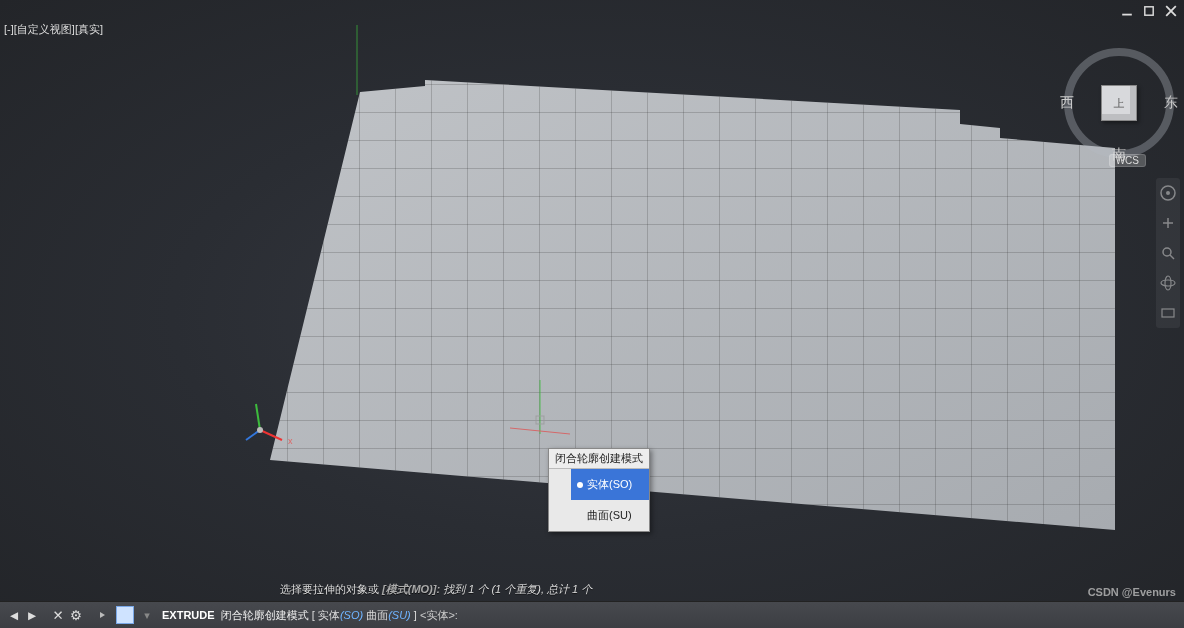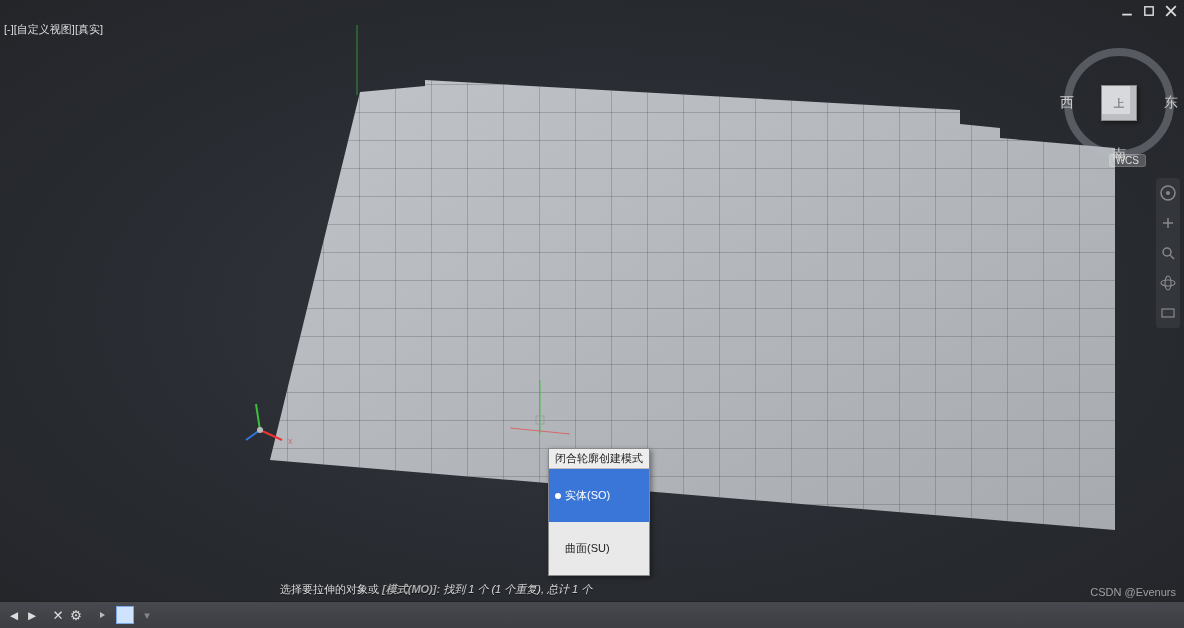--- a/index.html
+++ b/index.html
@@ -28,22 +28,22 @@
   .popup {
     position: absolute; left: 548px; top: 448px;
     border: 1px solid #888; background: #e9e9e9; font-size: 11px; color: #222;
     box-shadow: 2px 2px 5px rgba(0,0,0,.4);
   }
   .popup-title {
     padding: 2px 6px; background: #ededed; border-bottom: 1px solid #bbb;
     white-space: nowrap;
   }
   .popup-item {
-    display: flex; align-items: center; padding: 19px 6px; cursor: pointer;
-    white-space: nowrap; min-width: 60px;
+    display: flex; align-items: center; padding: 8px 6px; cursor: pointer;
+    white-space: nowrap; min-width: 60px; margin-left: 22px;
   }
   .popup-item.selected {
     background: #3a75d8; color: #fff;
   }
   .popup-item .bullet {
     width: 6px; height: 6px; border-radius: 50%; margin-right: 4px;
     background: transparent;
   }
   .popup-item.selected .bullet { background: #fff; }
   
@@ -112,21 +112,21 @@
   .cmdtext {
     flex: 1; padding: 0 6px; font-size: 11px; color: #eee; white-space: nowrap;
     overflow: hidden;
   }
   .cmdtext .kw { font-weight: bold; color: #fff; }
   .cmdtext .opt { color: #ddd; }
   .cmdtext .so { color: #6fb4ff; font-style: italic; }
   .cmdtext .su { color: #6fb4ff; font-style: italic; }
   .cmdtext .hint { color: #ccc; }
   .watermark {
-    position: absolute; right: 8px; bottom: 30px; color: #bcbcbc; font-size: 11px; opacity: .8;
+    position: absolute; right: 8px; bottom: 30px; color: #bcbcbc; font-size: 11px; opacity: .8; font-weight: bold;
   }
 </style>
 </head>
 <body>
 
 <div class="viewport">
 
   <div class="scene">
     <svg width="1184" height="628" style="position:absolute;inset:0">
       <defs>
@@ -242,15 +242,21 @@
       <button>✕</button>
       <button>⚙</button>
     </div>
     <div class="cmd-chevron">
       <svg width="10" height="10" viewBox="0 0 10 10">
           <path d="M2 2l5 3-5 3z" fill="#bbb"></path>
         </svg>
     </div>
     <div class="cmd-icon"></div>
     <div class="cmd-chevron" style="color:#888">▾</div>
+    <div class="cmdtext">
+      <span class="kw">EXTRUDE</span>
+      &nbsp;<span>闭合轮廓创建模式</span>
+      <span class="opt"> [ 实体</span><span class="so">(SO)</span><span class="opt">  曲面</span><span class="su">(SU)</span><span class="opt"> ]</span>
+      <span class="hint"> &lt;实体&gt;:</span>
+    </div>
   </div>
 
 </div>
 
 </body></html>

